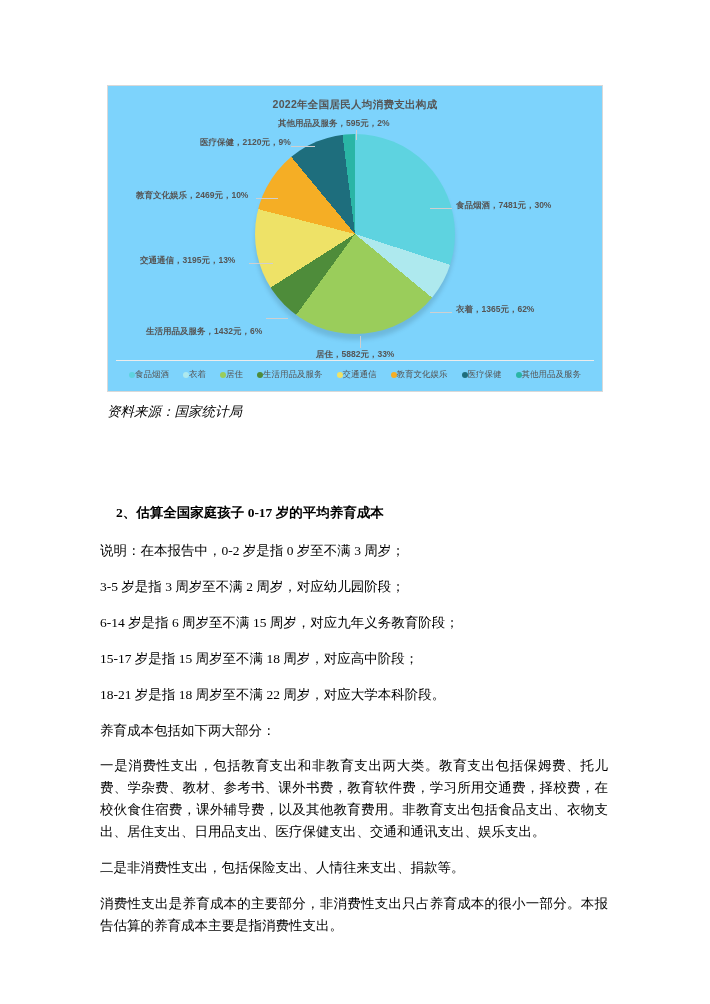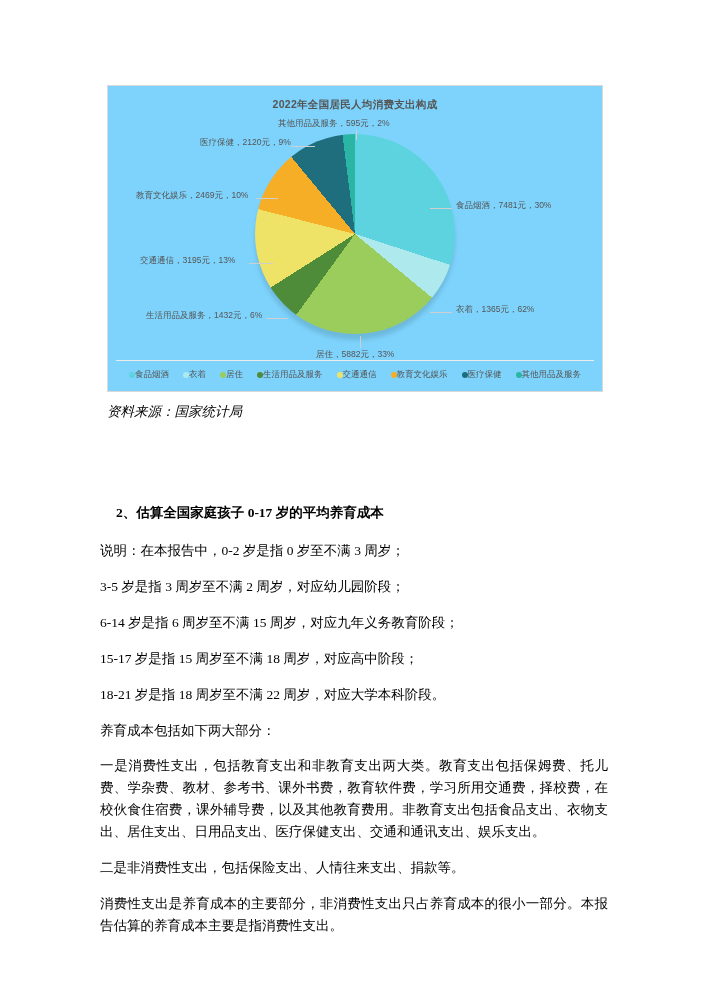--- a/index.html
+++ b/index.html
@@ -76,20 +76,21 @@
     z-index: -1;
   }
 
   
   .lbl {
     position: absolute;
     font-family: "Liberation Sans", sans-serif;
     font-size: 8.5px;
     color: #555555;
     white-space: nowrap;
+    font-weight: bold;
   }
   .leader {
     position: absolute;
     background: #cfcfcf;
     height: 1px;
   }
   .leader-v {
     position: absolute;
     background: #cfcfcf;
     width: 1px;
@@ -192,21 +193,21 @@
 
       <div class="lbl" style="left:92px; top:25px;">医疗保健，2120元，9%</div>
       <div class="leader" style="left:183px; top:34px; width:24px;"></div>
 
       <div class="lbl" style="left:28px; top:78px;">教育文化娱乐，2469元，10%</div>
       <div class="leader" style="left:148px; top:86px; width:22px;"></div>
 
       <div class="lbl" style="left:32px; top:143px;">交通通信，3195元，13%</div>
       <div class="leader" style="left:141px; top:151px; width:24px;"></div>
 
-      <div class="lbl" style="left:38px; top:198px;">生活用品及服务，1432元，6%</div>
+      <div class="lbl" style="left:38px; top:214px;">生活用品及服务，1432元，6%</div>
       <div class="leader" style="left:158px; top:206px; width:22px;"></div>
 
       <div class="lbl" style="left:208px; top:237px;">居住，5882元，33%</div>
       <div class="leader-v" style="left:252px; top:224px; height:12px;"></div>
 
       <div class="lbl" style="left:348px; top:192px;">衣着，1365元，62%</div>
       <div class="leader" style="left:322px; top:200px; width:22px;"></div>
 
       <div class="lbl" style="left:348px; top:88px;">食品烟酒，7481元，30%</div>
       <div class="leader" style="left:322px; top:96px; width:22px;"></div>

